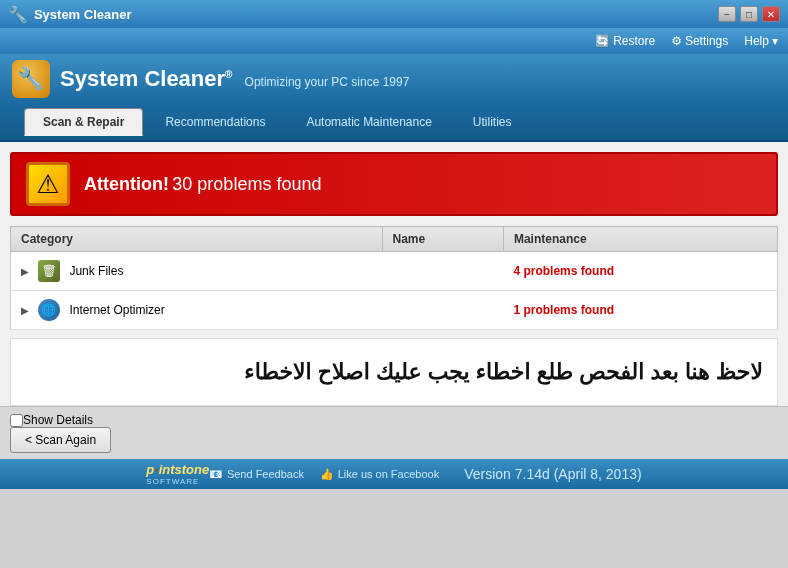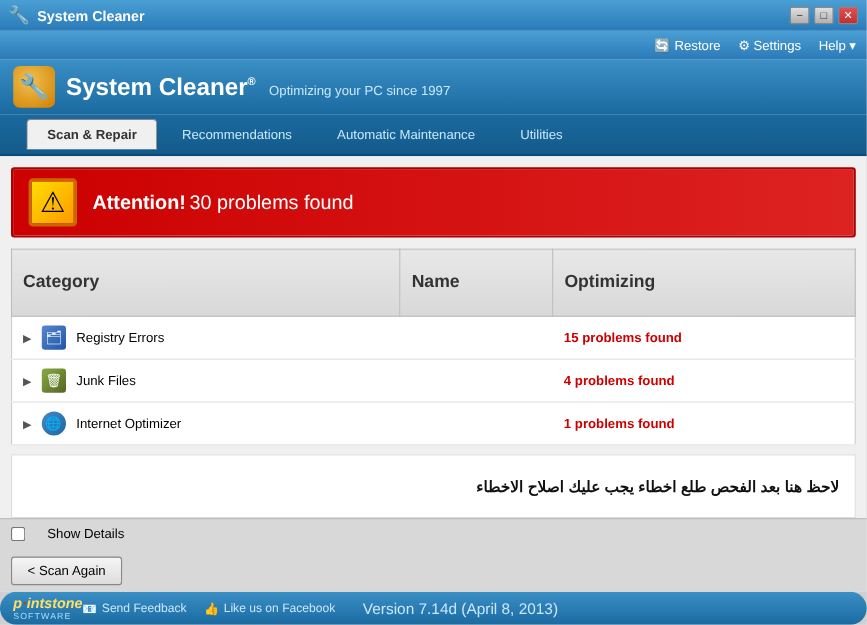--- a/index.html
+++ b/index.html
@@ -114,23 +114,23 @@
     
     .problems-table {
       width: 100%;
       border-collapse: collapse;
       background: white;
       border: 1px solid #ccc;
     }
     .problems-table th {
       background: linear-gradient(to bottom, #e8e8e8, #d8d8d8);
       border: 1px solid #bbb;
-      padding: 21px 10px;
+      padding: 5px 10px;
       text-align: left;
-      font-size: 16px;
+      font-size: 12px;
       font-weight: bold;
       color: #333;
     }
     .problems-table td {
       padding: 8px 10px;
       border-bottom: 1px solid #e0e0e0;
       font-size: 12px;
     }
     .expand-arrow {
       color: #555; font-size: 10px; cursor: pointer; padding-right: 6px;
@@ -156,37 +156,37 @@
       width: 22px; height: 22px;
       background: linear-gradient(135deg, #4488cc, #226699);
       border-radius: 50%;
       display: inline-flex; align-items: center; justify-content: center;
       color: white; font-size: 12px;
     }
 
     
     .arabic-note {
       padding: 20px 14px;
-      font-size: 14px;
+      font-size: 22px;
       direction: rtl;
       text-align: right;
       color: #111;
       font-weight: bold;
       background: white;
       border: 1px solid #ddd;
       margin-top: 8px;
     }
 
     
     .footer-area {
       background: #d8d8d8;
       border-top: 1px solid #bbb;
       padding: 6px 10px;
     }
-    .show-details { display: flex; align-items: center; gap: 20px; margin-bottom: 14px; }
+    .show-details { display: flex; align-items: center; gap: 0; margin-bottom: 0; }
     .footer-buttons { display: flex; gap: 20px; }
     .btn {
       padding: 5px 14px;
       border: 1px solid #888;
       border-radius: 3px;
       cursor: pointer;
       font-size: 12px;
       background: linear-gradient(to bottom, #f5f5f5, #ddd);
     }
     .btn-repair {
@@ -194,23 +194,22 @@
       border-color: #7799cc;
       font-weight: bold;
     }
 
     
     .statusbar {
       background: linear-gradient(to bottom, #3a8fc4, #1a6aa0);
       height: 30px;
       display: flex;
       align-items: center;
-      justify-content: flex-start;
+      justify-content: center;
       padding: 0 12px;
-      border-radius: 15px;
     }
     .status-center { display: flex; gap: 16px; align-items: center; }
     .status-link { color: #c8e8ff; font-size: 11px; cursor: pointer; display: flex; align-items: center; gap: 4px; }
     .status-version { color: #c8e8ff; font-size: 14px; margin-left: 25px; }
   </style>
 </head>
 <body>
 
 <div class="titlebar">
   <div class="titlebar-left">
@@ -279,34 +278,25 @@
       </div>
     </div>
   </div>
 
   <div style="padding: 0 10px; flex:1;">
     <table class="problems-table">
       <thead>
         <tr>
           <th>Category</th>
           <th>Name</th>
-          <th>Optimizing</th>
+          <th>Maintenance</th>
         </tr>
       </thead>
       <tbody>
 
-        <tr class="table-row">
-          <td>
-            <span class="expand-arrow">▶</span>
-            <span class="icon-registry">🗂</span>
-            <span style="margin-left:6px;">Registry Errors</span>
-          </td>
-          <td></td>
-          <td class="problem-count">15 problems found</td>
-        </tr>
 
         <tr class="table-row">
           <td>
             <span class="expand-arrow">▶</span>
             <span class="icon-junk">🗑</span>
             <span style="margin-left:6px;">Junk Files</span>
           </td>
           <td></td>
           <td class="problem-count">4 problems found</td>
         </tr>

